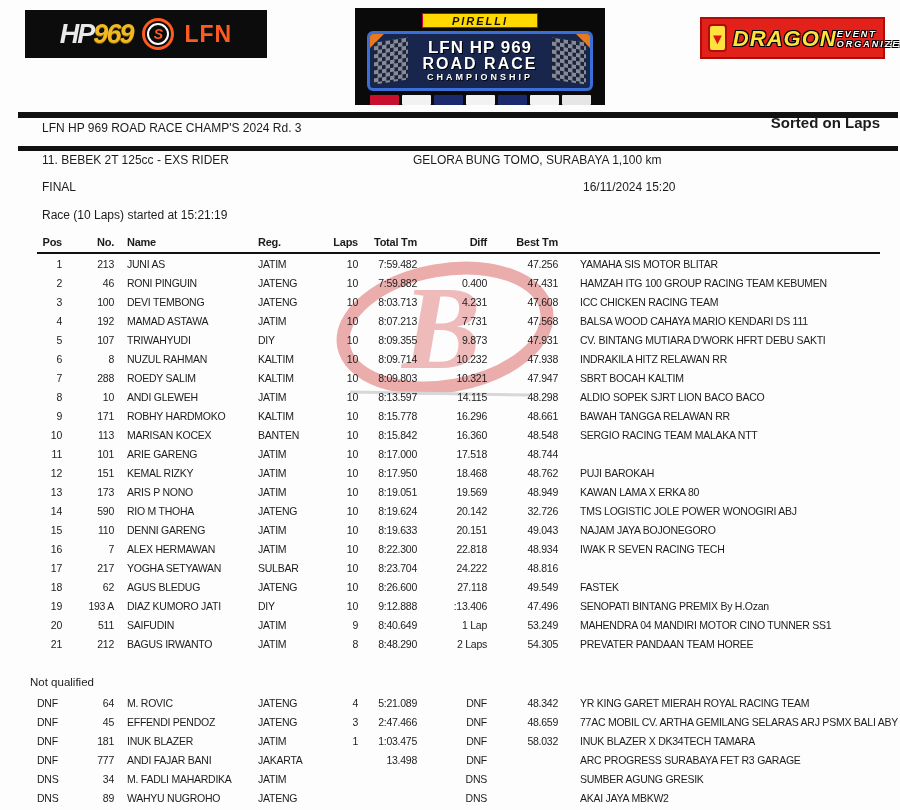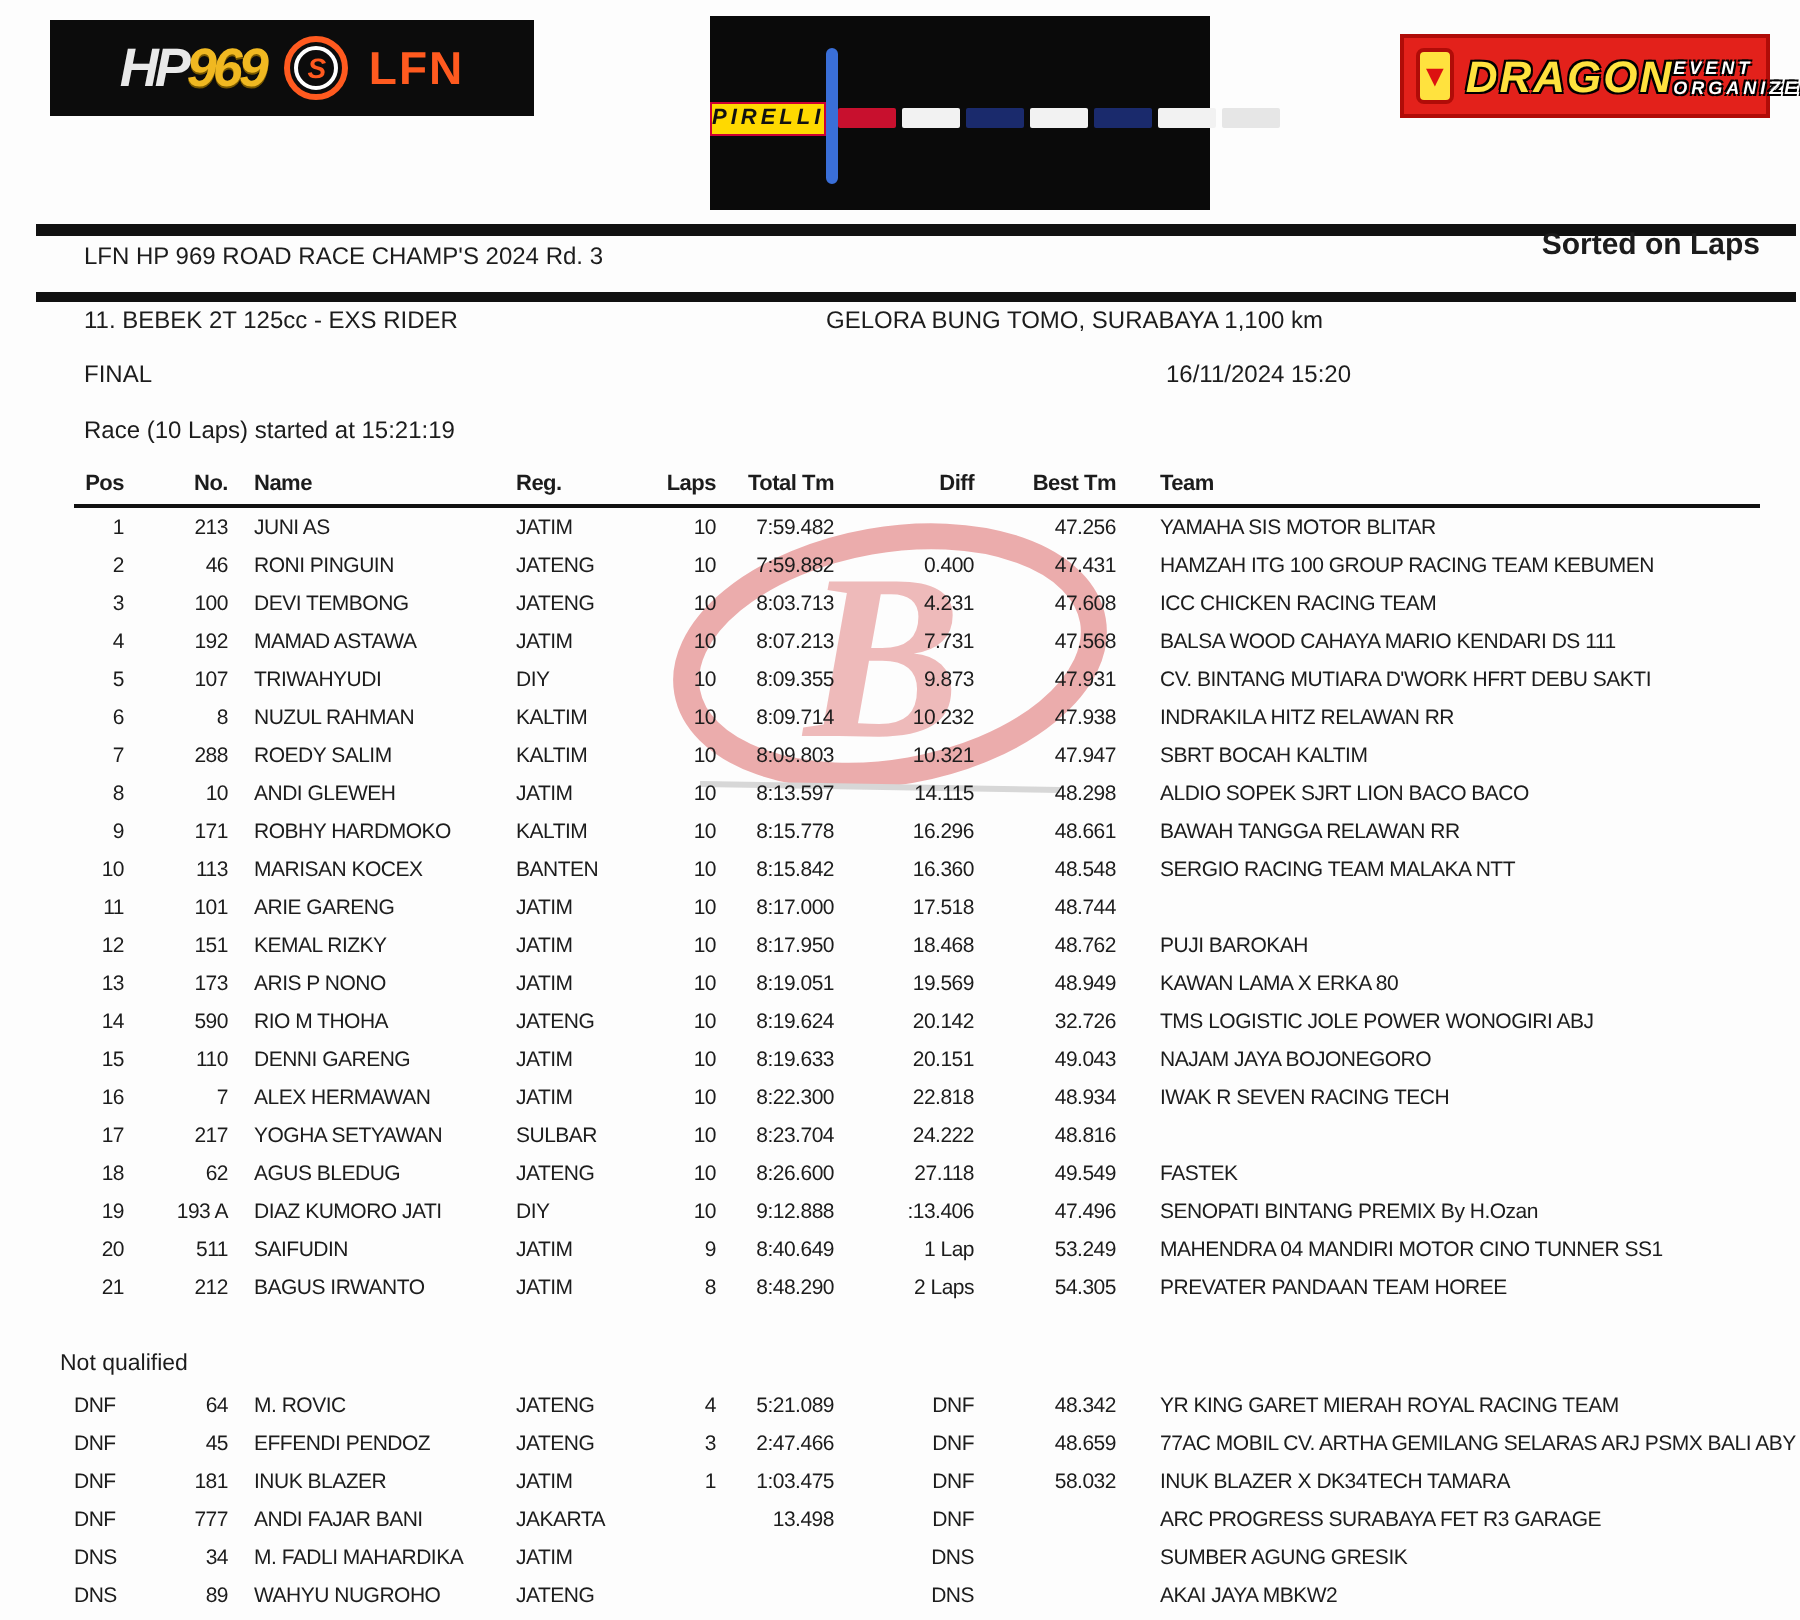--- a/index.html
+++ b/index.html
@@ -17,21 +17,21 @@
   .hp969 .hp { color:#e9e9e9; }
   .hp969 .n969 { color:#f0b821; text-shadow:0 1px 0 #7a5a00; }
   .lfn-emblem { width:32px; height:32px; border-radius:50%; border:3px solid #ff5a1f;
     background:#0c0c0c; display:flex; align-items:center; justify-content:center; }
   .lfn-emblem .inner { width:22px; height:22px; border-radius:50%; border:2px solid #ffffff;
     display:flex; align-items:center; justify-content:center;
     color:#ff5a1f; font-weight:900; font-style:italic; font-size:14px; }
   .lfn-word { color:#ff5a1f; font-weight:900; font-size:23px; letter-spacing:1px; }
 
   .logo-center { left:355px; top:8px; width:250px; height:97px; background:#0a0a0a;
-    display:flex; flex-direction:row; align-items:center; }
+    display:flex; flex-direction:column; align-items:center; }
   .pirelli { margin-top:5px; width:116px; height:17px; background:#ffd900; border:1px solid #c03;
     display:flex; align-items:center; justify-content:center;
     color:#111; font-weight:900; font-style:italic; font-size:11px; letter-spacing:2px; }
   .shield { margin-top:3px; width:226px; height:68px; background:#18264e;
     border:3px solid #3a6fd8; border-radius:6px; position:relative;
     display:flex; flex-direction:column; align-items:center; justify-content:center; overflow:hidden;text-align:center; }
   .shield .corner { position:absolute; width:0; height:0; }
   .corner.tl { left:0; top:0; border-top:14px solid #e87a1e; border-right:14px solid transparent; }
   .corner.tr { right:0; top:0; border-top:14px solid #e87a1e; border-left:14px solid transparent; }
   .checker { position:absolute; top:6px; width:34px; height:42px; opacity:.55;
@@ -147,21 +147,20 @@
 <div class="abs tablewrap thead" id="thead">
     <div class="trow">
       <span class="cell c-pos">Pos</span>
       <span class="cell c-no">No.</span>
       <span class="cell c-name">Name</span>
       <span class="cell c-reg">Reg.</span>
       <span class="cell c-laps">Laps</span>
       <span class="cell c-total">Total Tm</span>
       <span class="cell c-diff">Diff</span>
       <span class="cell c-best">Best Tm</span>
-      <span class="cell c-team">Team</span>
     </div>
   </div>
 <div class="abs header-rule"></div>
 <div class="abs tbody" id="tbody">
     <div class="trow">
       <span class="cell c-pos">1</span>
       <span class="cell c-no">213</span>
       <span class="cell c-name">JUNI AS</span>
       <span class="cell c-reg">JATIM</span>
       <span class="cell c-laps">10</span>

